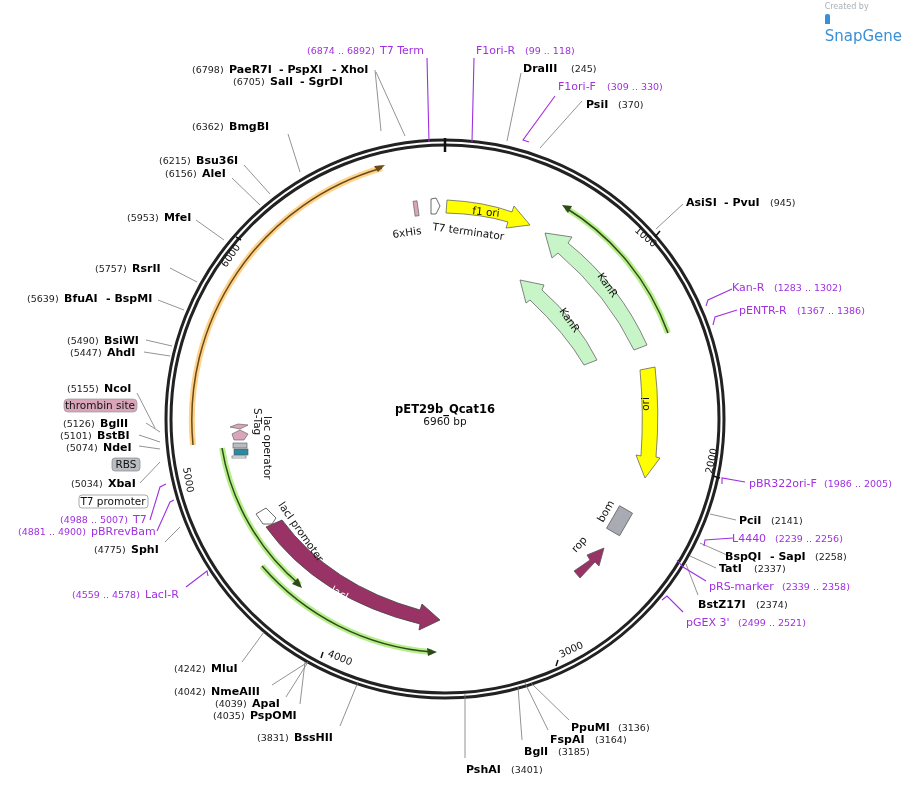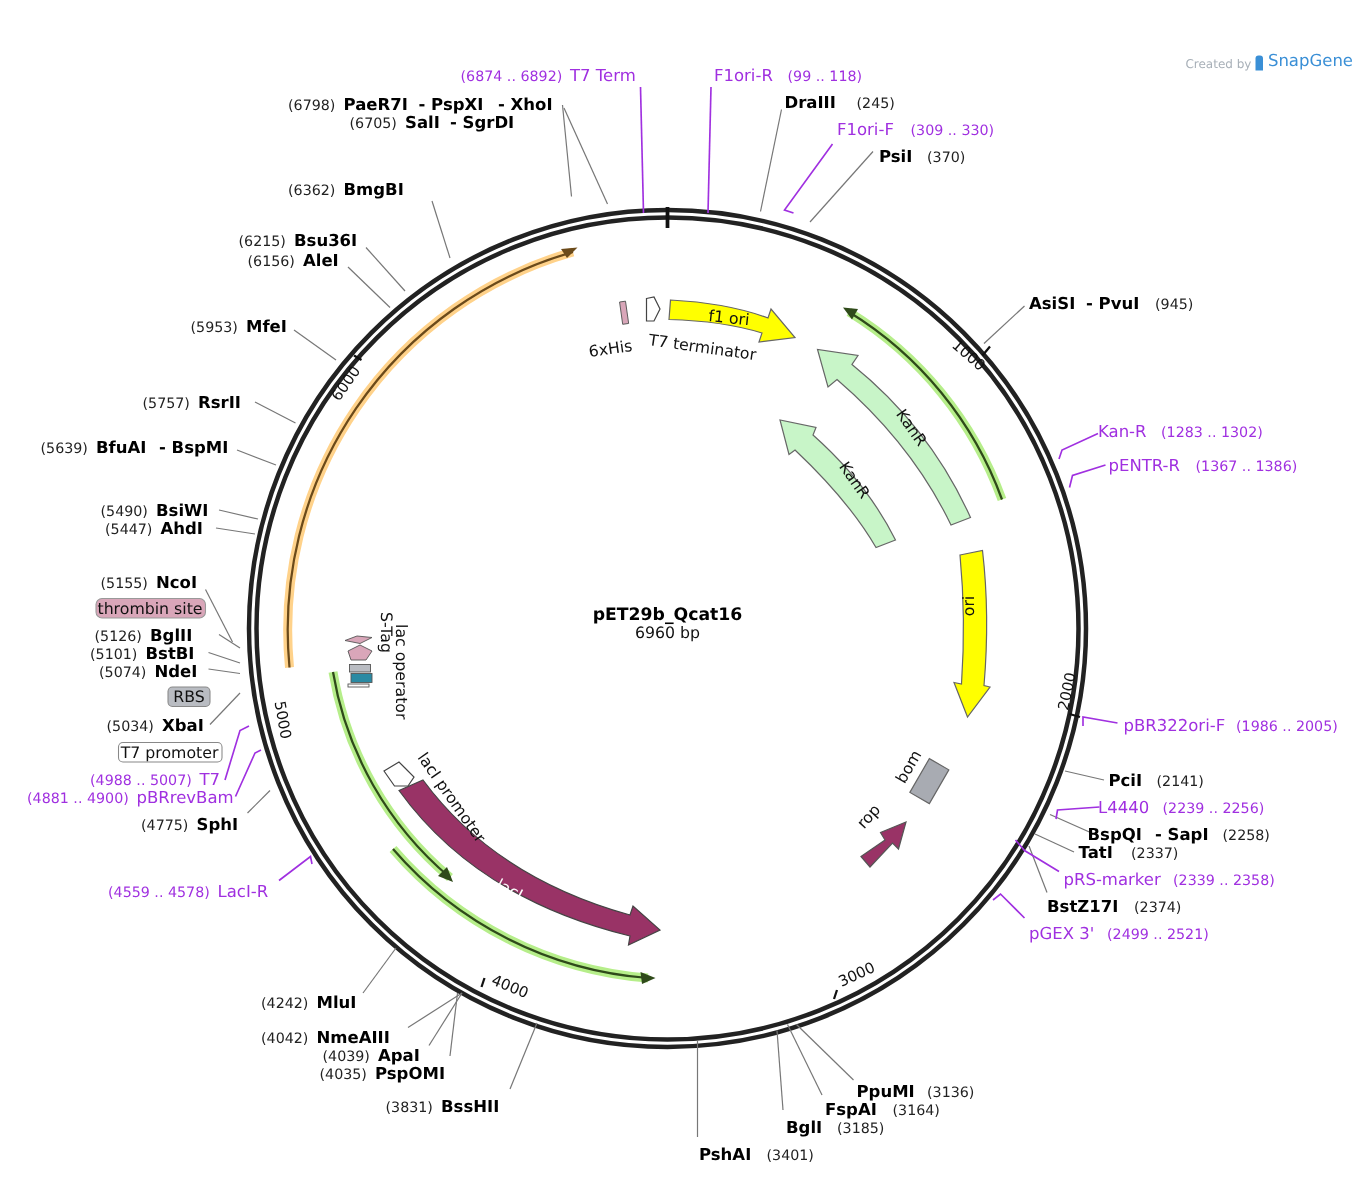--- a/index.html
+++ b/index.html
@@ -8,22 +8,22 @@
   .enz { font-family:"DejaVu Sans", sans-serif; font-weight:bold; font-size:11px; fill:#000; }
   .pos { font-family:"DejaVu Sans", sans-serif; font-size:9.5px; fill:#222; }
   .prim { font-family:"DejaVu Sans", sans-serif; font-size:11px; fill:#a030e0; }
   .primpos { font-family:"DejaVu Sans", sans-serif; font-size:9.5px; fill:#a030e0; }
   .feat { font-family:"DejaVu Sans", sans-serif; font-size:10.5px; fill:#111; }
   .tick { font-family:"DejaVu Sans", sans-serif; font-size:10px; fill:#111; }
   .title { font-family:"DejaVu Sans", sans-serif; font-weight:bold; font-size:11.5px; fill:#000; }
   .sub { font-family:"DejaVu Sans", sans-serif; font-size:10.5px; fill:#111; }
   .lead { stroke:#777; stroke-width:0.8; fill:none; }
   .plead { stroke:#a030e0; stroke-width:1.1; fill:none; }
-  .credit { position:absolute; right:8px; top:2px; font-family:"DejaVu Sans", sans-serif; font-size:8px; color:#a8b0b8; display:flex; align-items:flex-end; gap:3px; }
-  .credit .brand { color:#3a8fd6; font-size:11px;margin-top:32px; }
+  .credit { position:absolute; right:8px; top:2px; font-family:"DejaVu Sans", sans-serif; font-size:8px; color:#a8b0b8; display:flex; align-items:flex-start; gap:3px;flex-direction:column; }
+  .credit .brand { color:#3a8fd6; font-size:15px; }
 </style>
 </head>
 <body>
 
 <div class="credit">
   <span>Created by</span>
   <span style="display:inline-block;width:5px;height:10px;background:#3a8fd6;border-radius:2px 2px 0 0;"></span>
   <span class="brand">SnapGene</span>
 </div>
 

